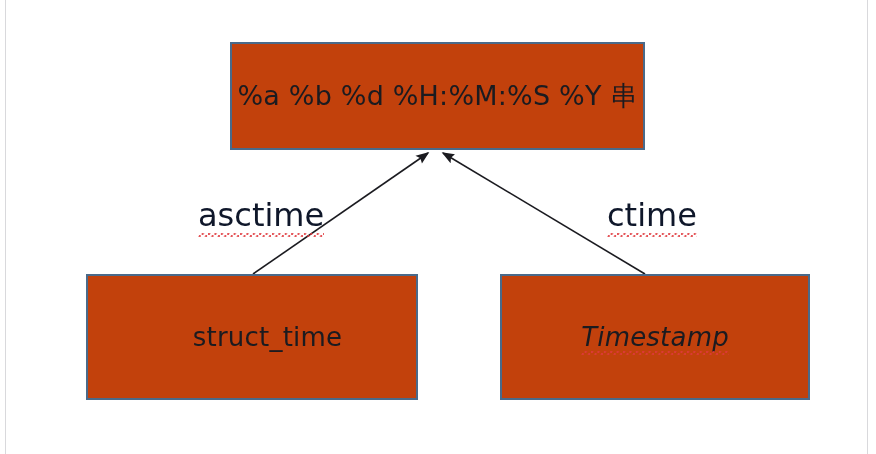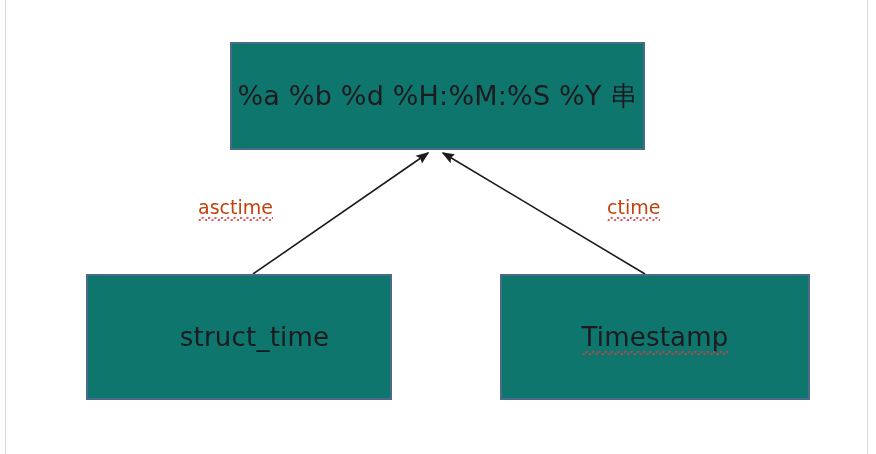--- a/index.html
+++ b/index.html
@@ -46,50 +46,51 @@
     top: 0;
     width: 861px;
     height: 454px;
     background: #ffffff;
   }
 
   
   .node {
     position: absolute;
     box-sizing: border-box;
-    background: #0f766e;
+    background: #c2410c;
     border: 2px solid #4a6a8a;
     display: flex;
     align-items: center;
     justify-content: center;
     color: #1b1b20;
     letter-spacing: 0.2px;
     user-select: none;
   }
   #node-format-string {
     left: 230px;
     top: 42px;
     width: 415px;
     height: 108px;
     font-size: 27px;
   }
   #node-struct-time {
     left: 86px;
     top: 274px;
-    width: 306px;
+    width: 332px;
     height: 126px;
     font-size: 26px;
     padding-left: 31px;
   }
   #node-timestamp {
     left: 500px;
     top: 274px;
     width: 310px;
     height: 126px;
     font-size: 26px;
+    font-style: italic;
   }
 
   
   .squiggle {
     position: relative;
     display: inline-block;
     padding-bottom: 1px;
   }
   .squiggle::after {
     content: "";
@@ -112,22 +113,22 @@
     left: 0;
     top: 0;
     width: 876px;
     height: 454px;
     pointer-events: none;
   }
 
   
   .edge-label {
     position: absolute;
-    font-size: 19px;
-    color: #c2410c;
+    font-size: 32px;
+    color: #0f172a;
     white-space: nowrap;
     user-select: none;
   }
   #edge-label-asctime {
     left: 198px;
     top: 196px;
   }
   #edge-label-ctime {
     left: 570px;
     top: 196px;

